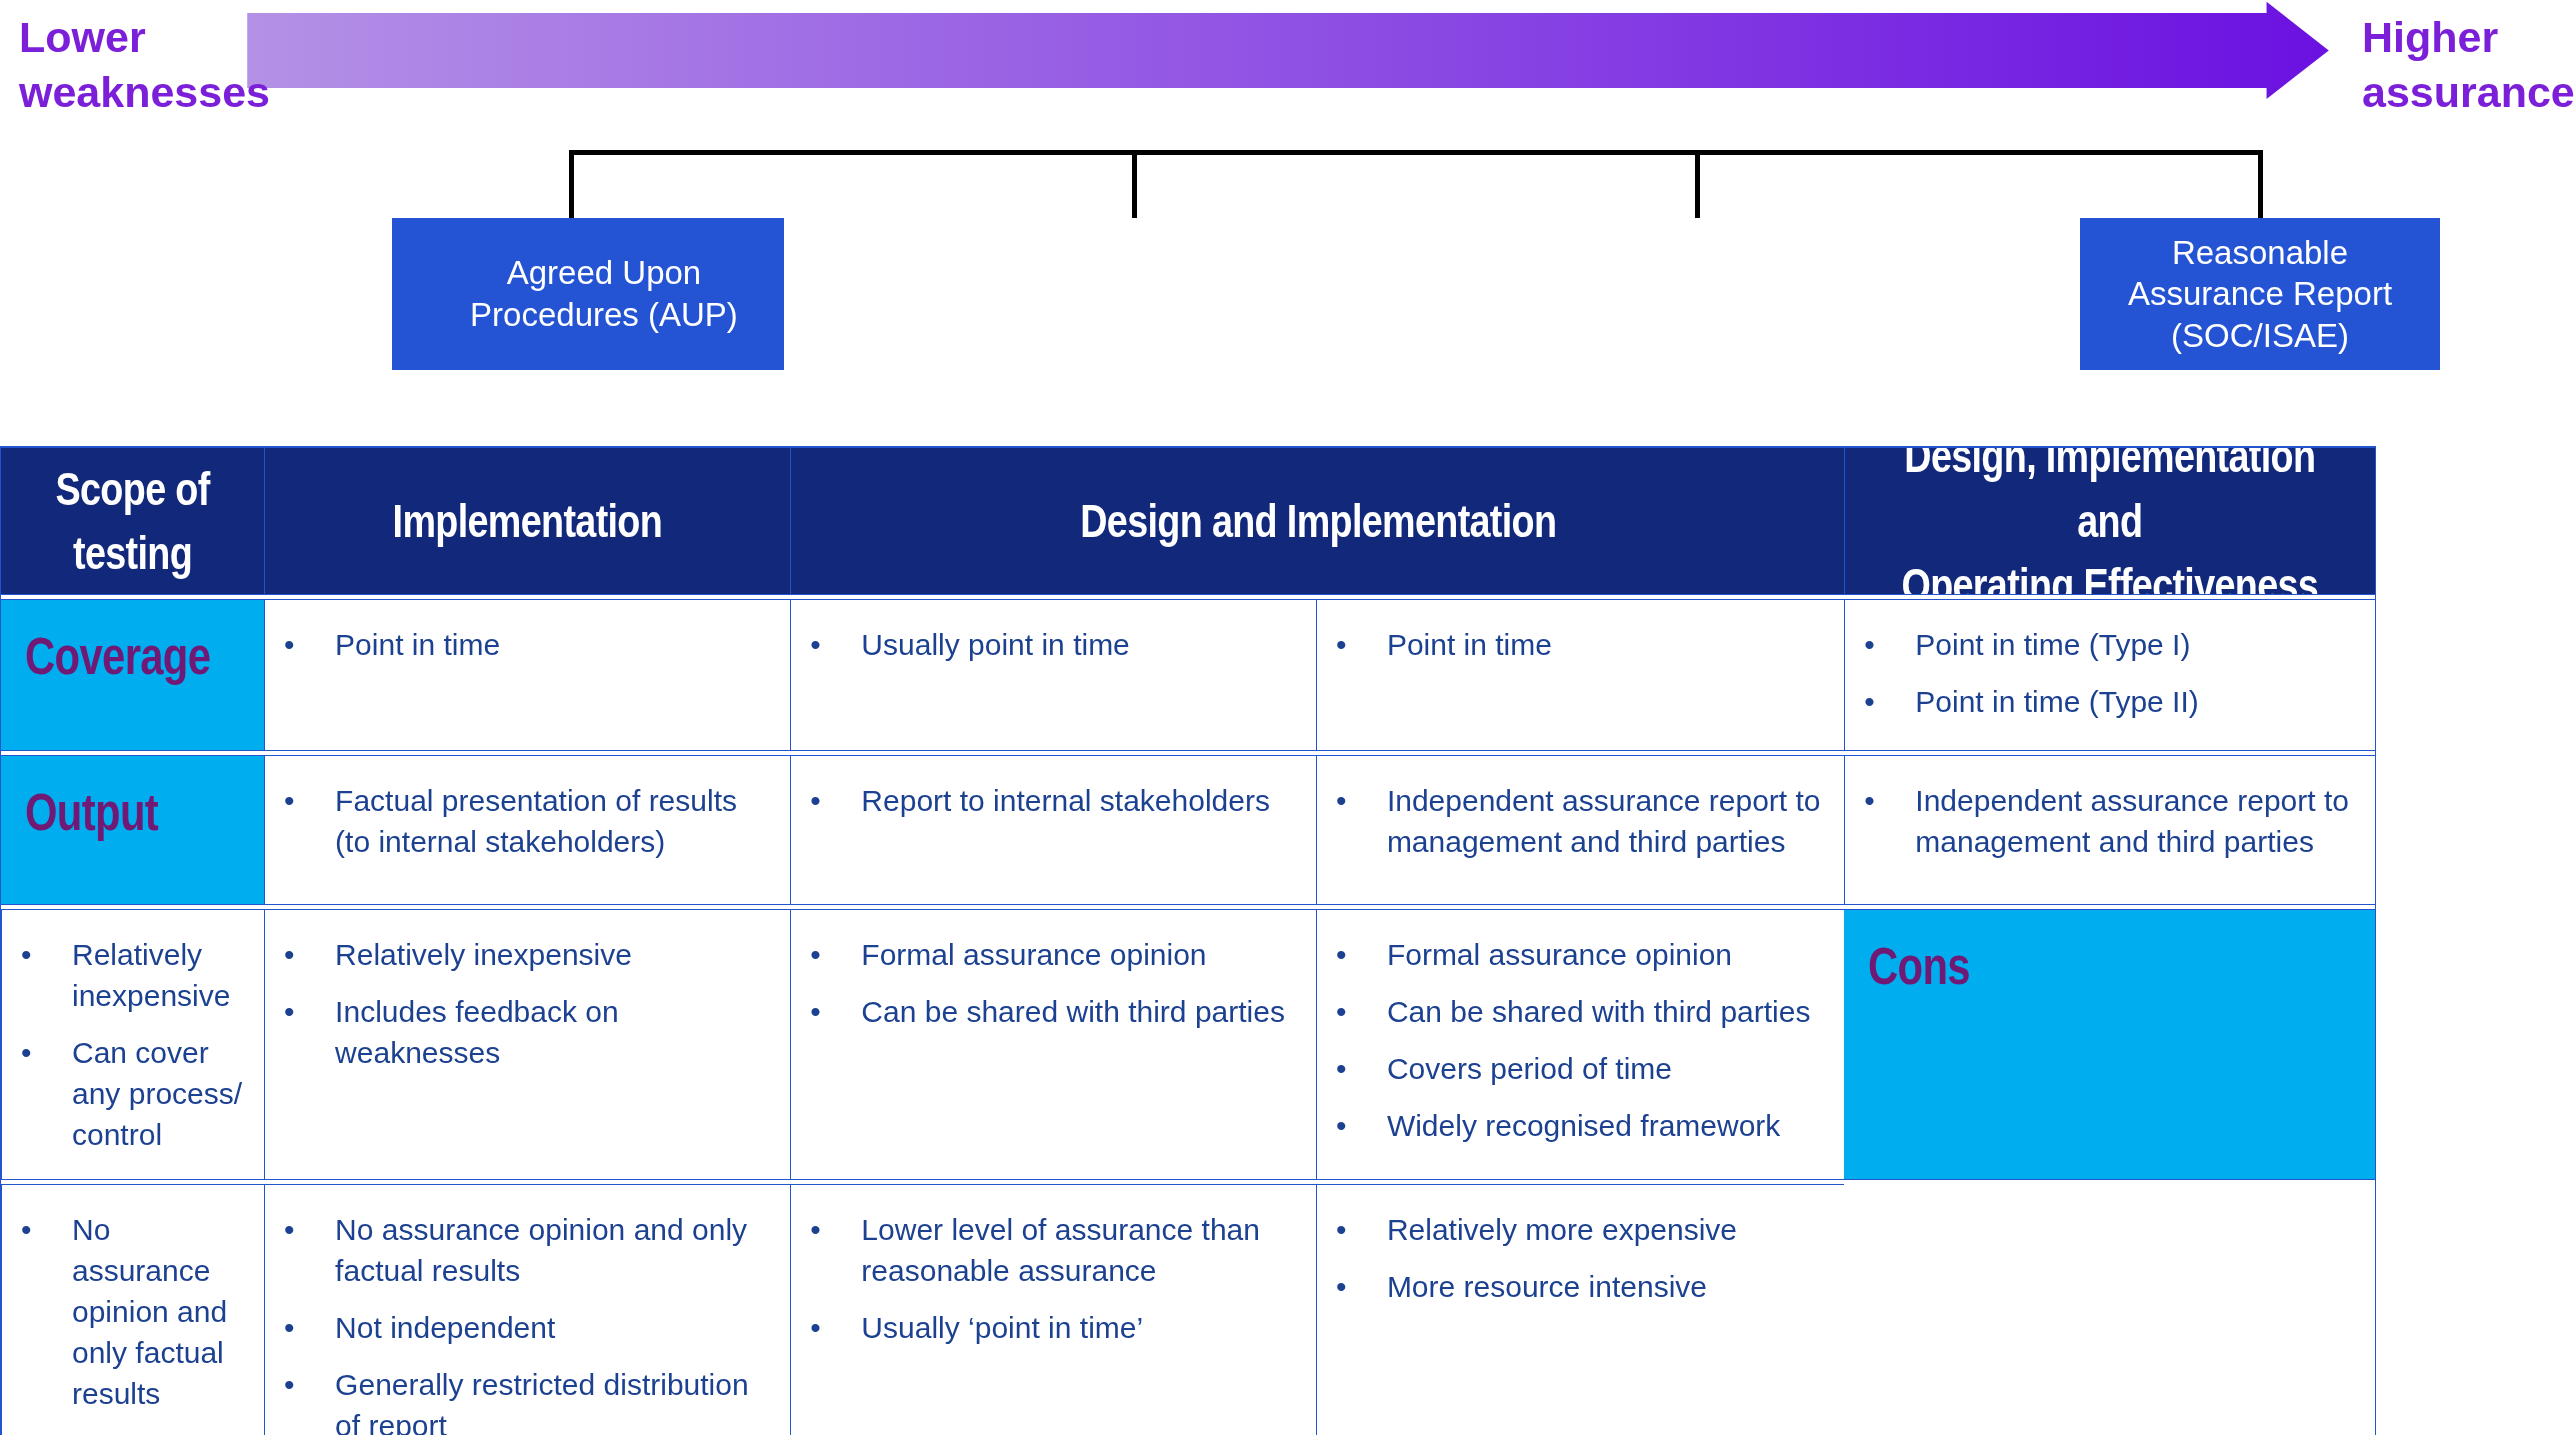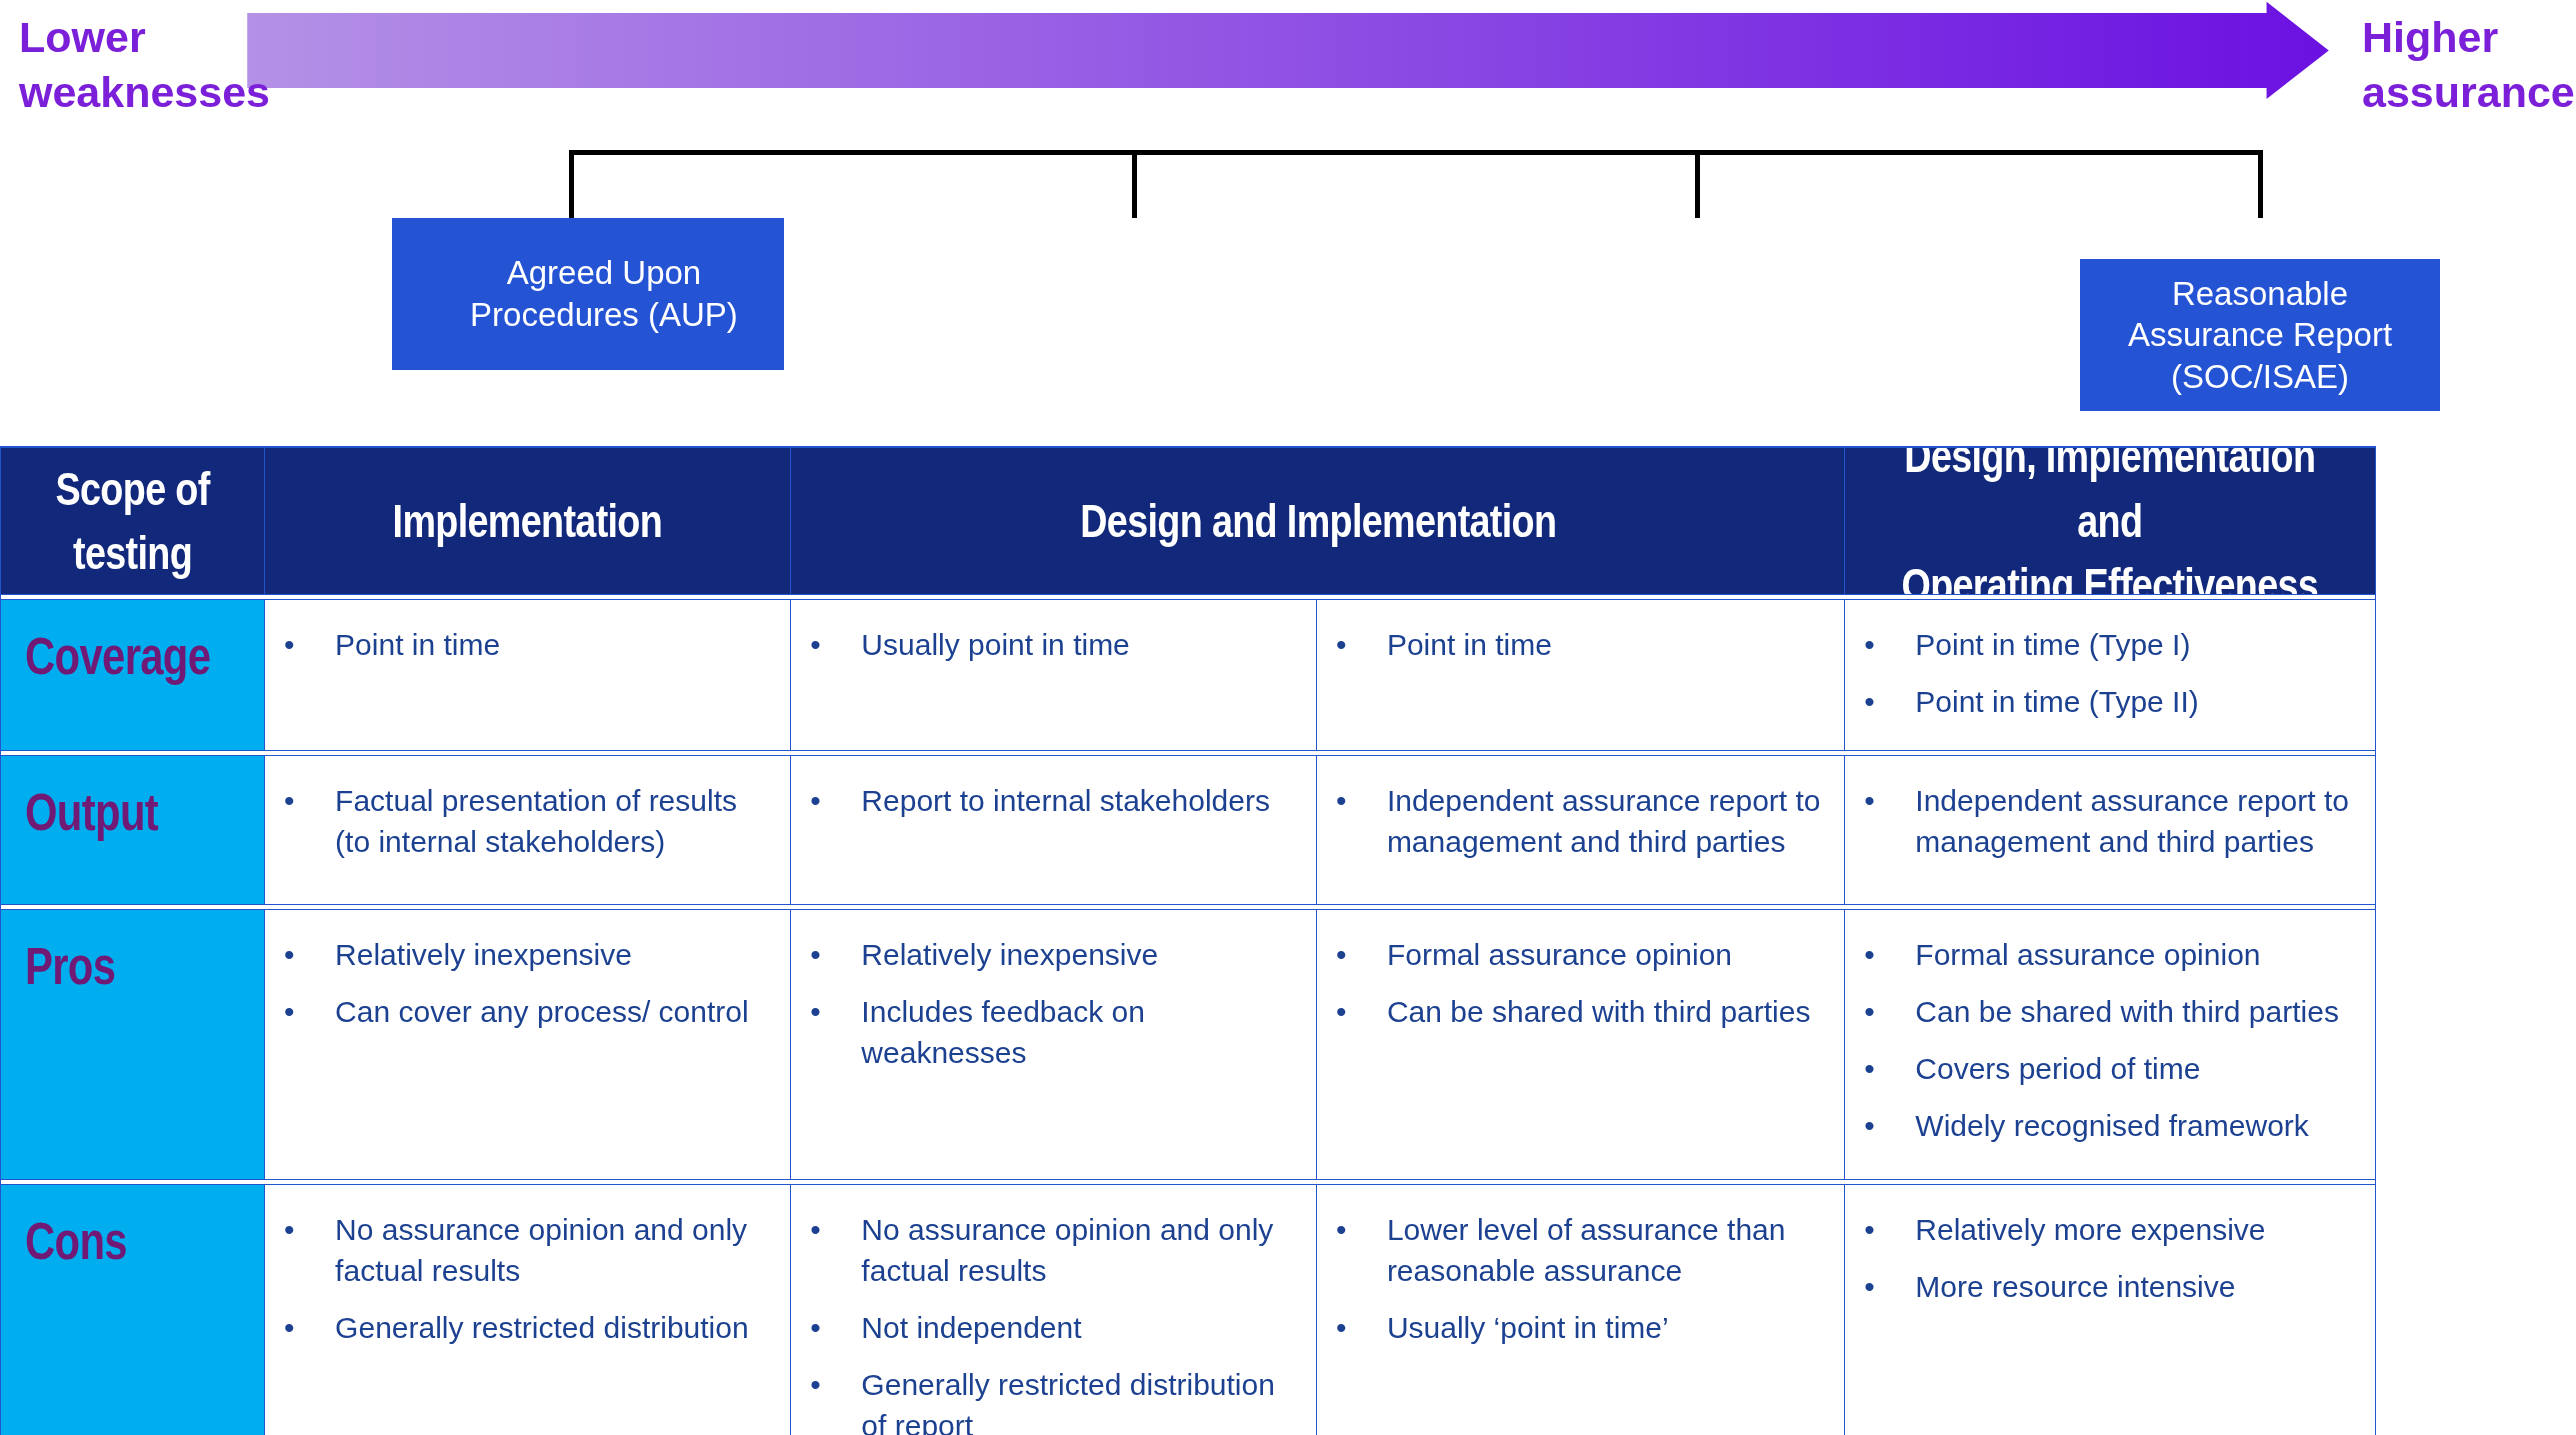--- a/index.html
+++ b/index.html
@@ -95,21 +95,21 @@
 assurance</div>
 
   <div class="cline h" style="left:569px; top:150px; width:1693px;"></div>
   <div class="cline v" style="left:569px; top:150px; height:68px;"></div>
   <div class="cline v" style="left:1132px; top:150px; height:68px;"></div>
   <div class="cline v" style="left:1695px; top:150px; height:68px;"></div>
   <div class="cline v" style="left:2258px; top:150px; height:68px;"></div>
 
   <div class="opt-box" style="left:392px;padding-left:32px;">Agreed Upon
 Procedures (AUP)</div>
-  <div class="opt-box" style="left:2080px;margin-top:41px;">Reasonable
+  <div class="opt-box" style="left:2080px;">Reasonable
 Assurance Report
 (SOC/ISAE)</div>
 
   <div id="cmp-table">
 
     <div class="cell head-cell">
       <span class="cond">Scope of testing</span>
     </div>
     <div class="cell head-cell vsep">
       <span class="cond">Implementation</span>
@@ -175,23 +175,20 @@
           <span class="btxt">Independent assurance report to management and third parties</span>
         </div>
       </div>
     <div class="cell data-cell vsep" data-cell="1,3">
         <div class="bullet-item">
           <span class="dot">•</span>
           <span class="btxt">Independent assurance report to management and third parties</span>
         </div>
       </div>
 
-    <div class="cell label-cell">
-      <span class="cond">Pros</span>
-    </div>
     <div class="cell data-cell vsep" data-cell="2,0">
         <div class="bullet-item">
           <span class="dot">•</span>
           <span class="btxt">Relatively inexpensive</span>
         </div>
         <div class="bullet-item">
           <span class="dot">•</span>
           <span class="btxt">Can cover any process/ control</span>
         </div>
       </div>

